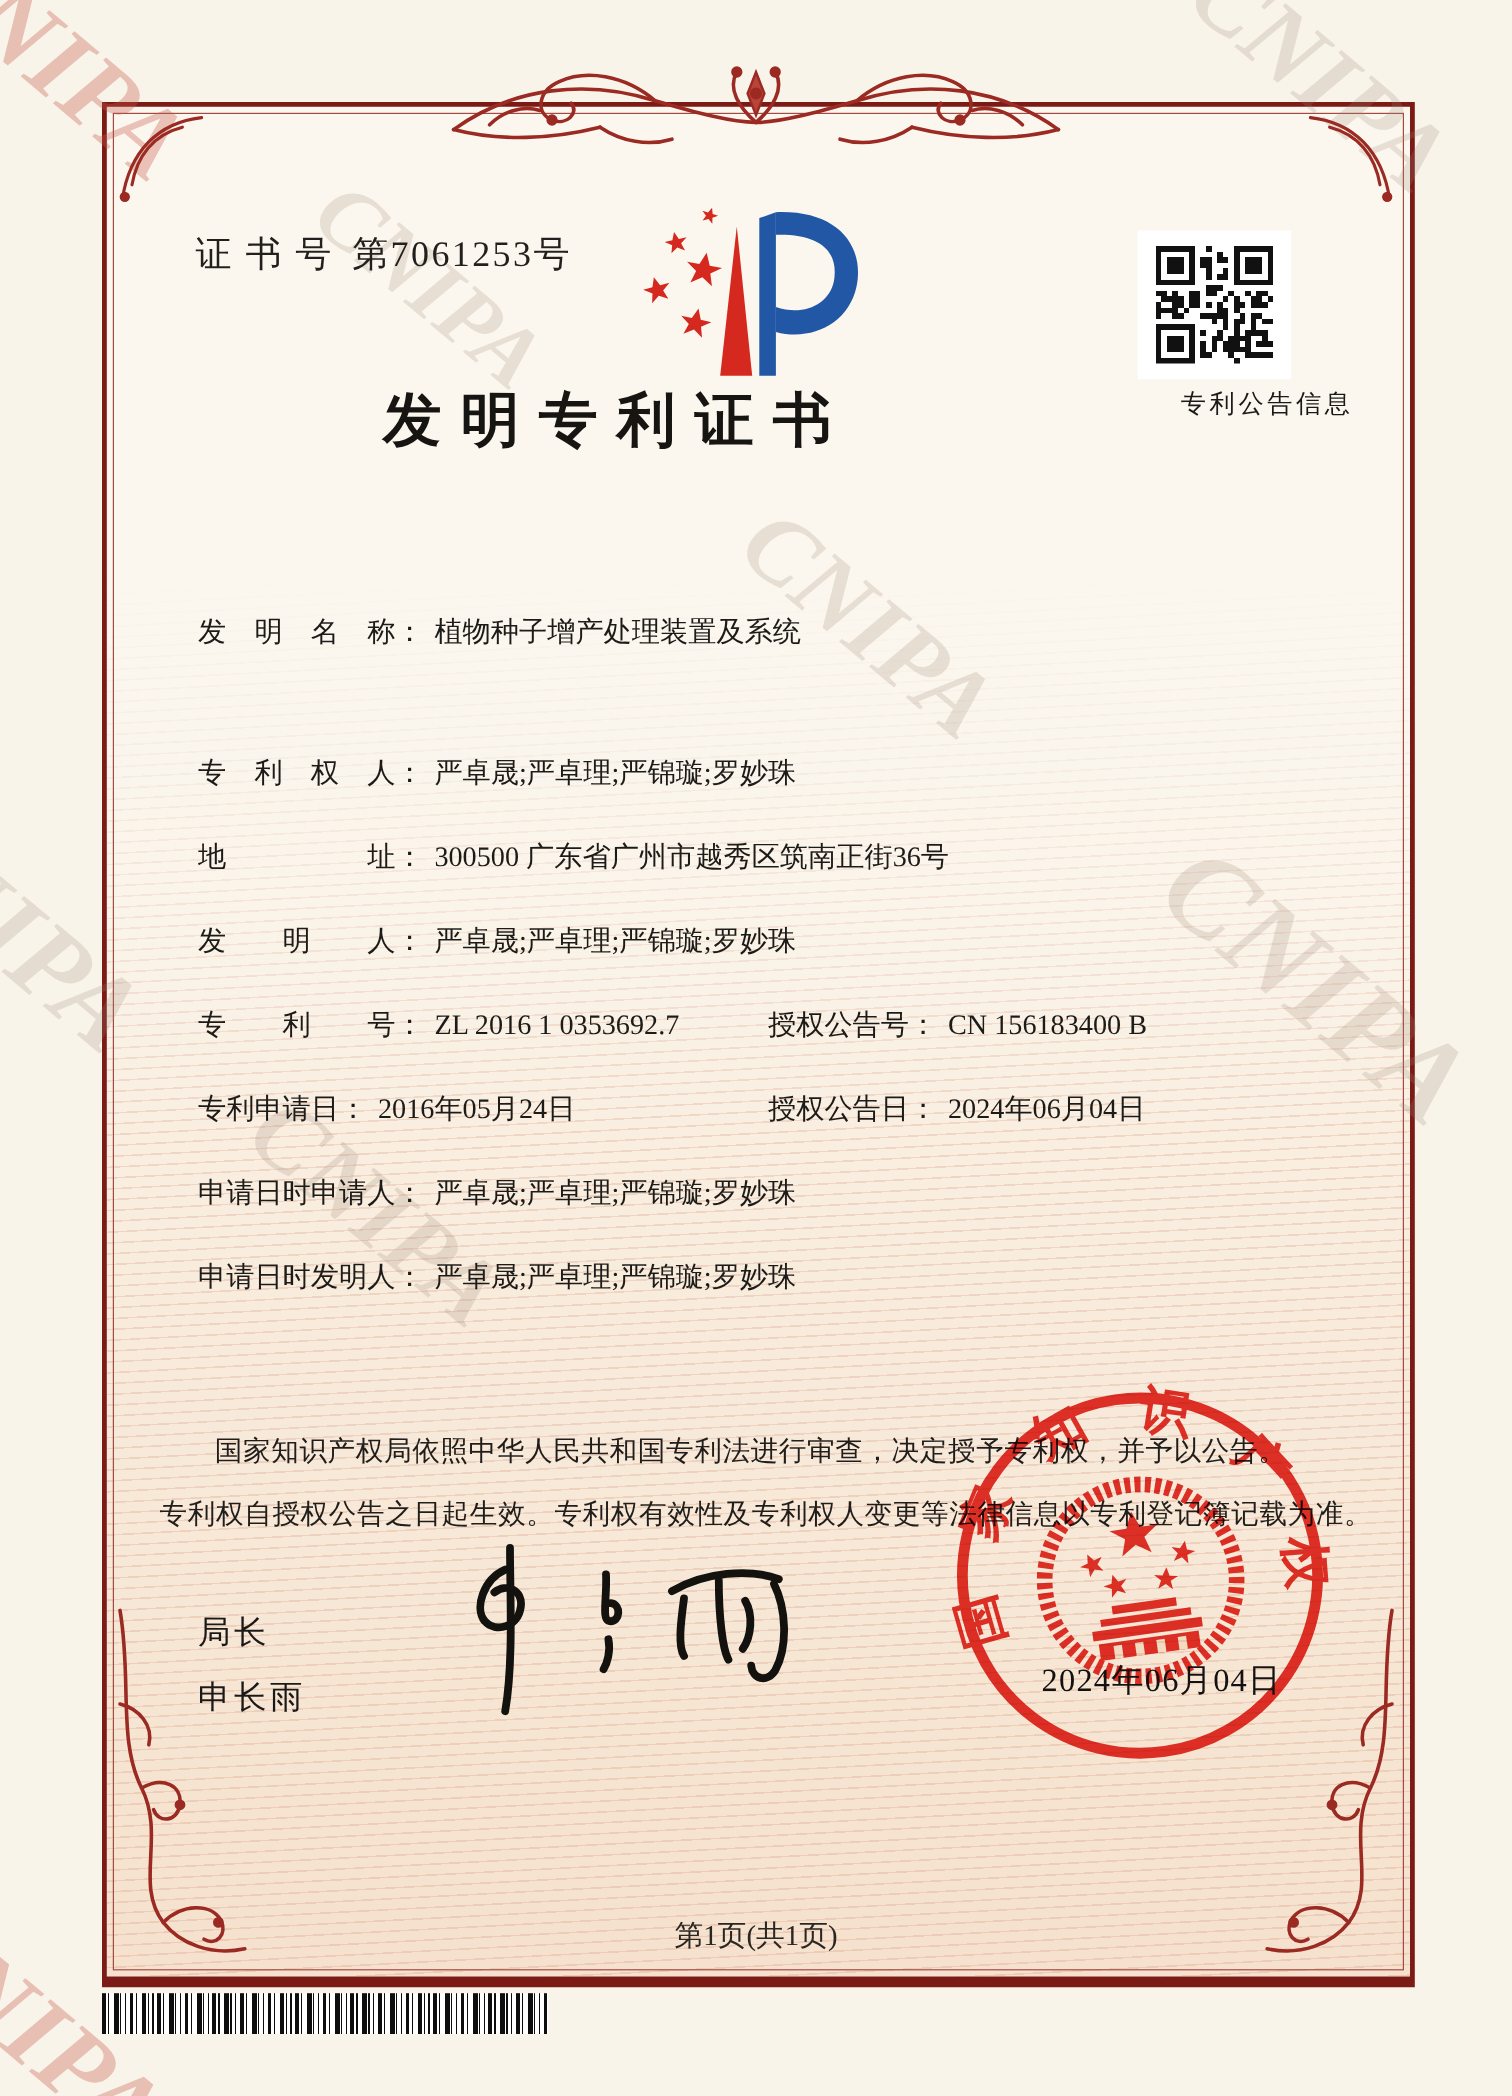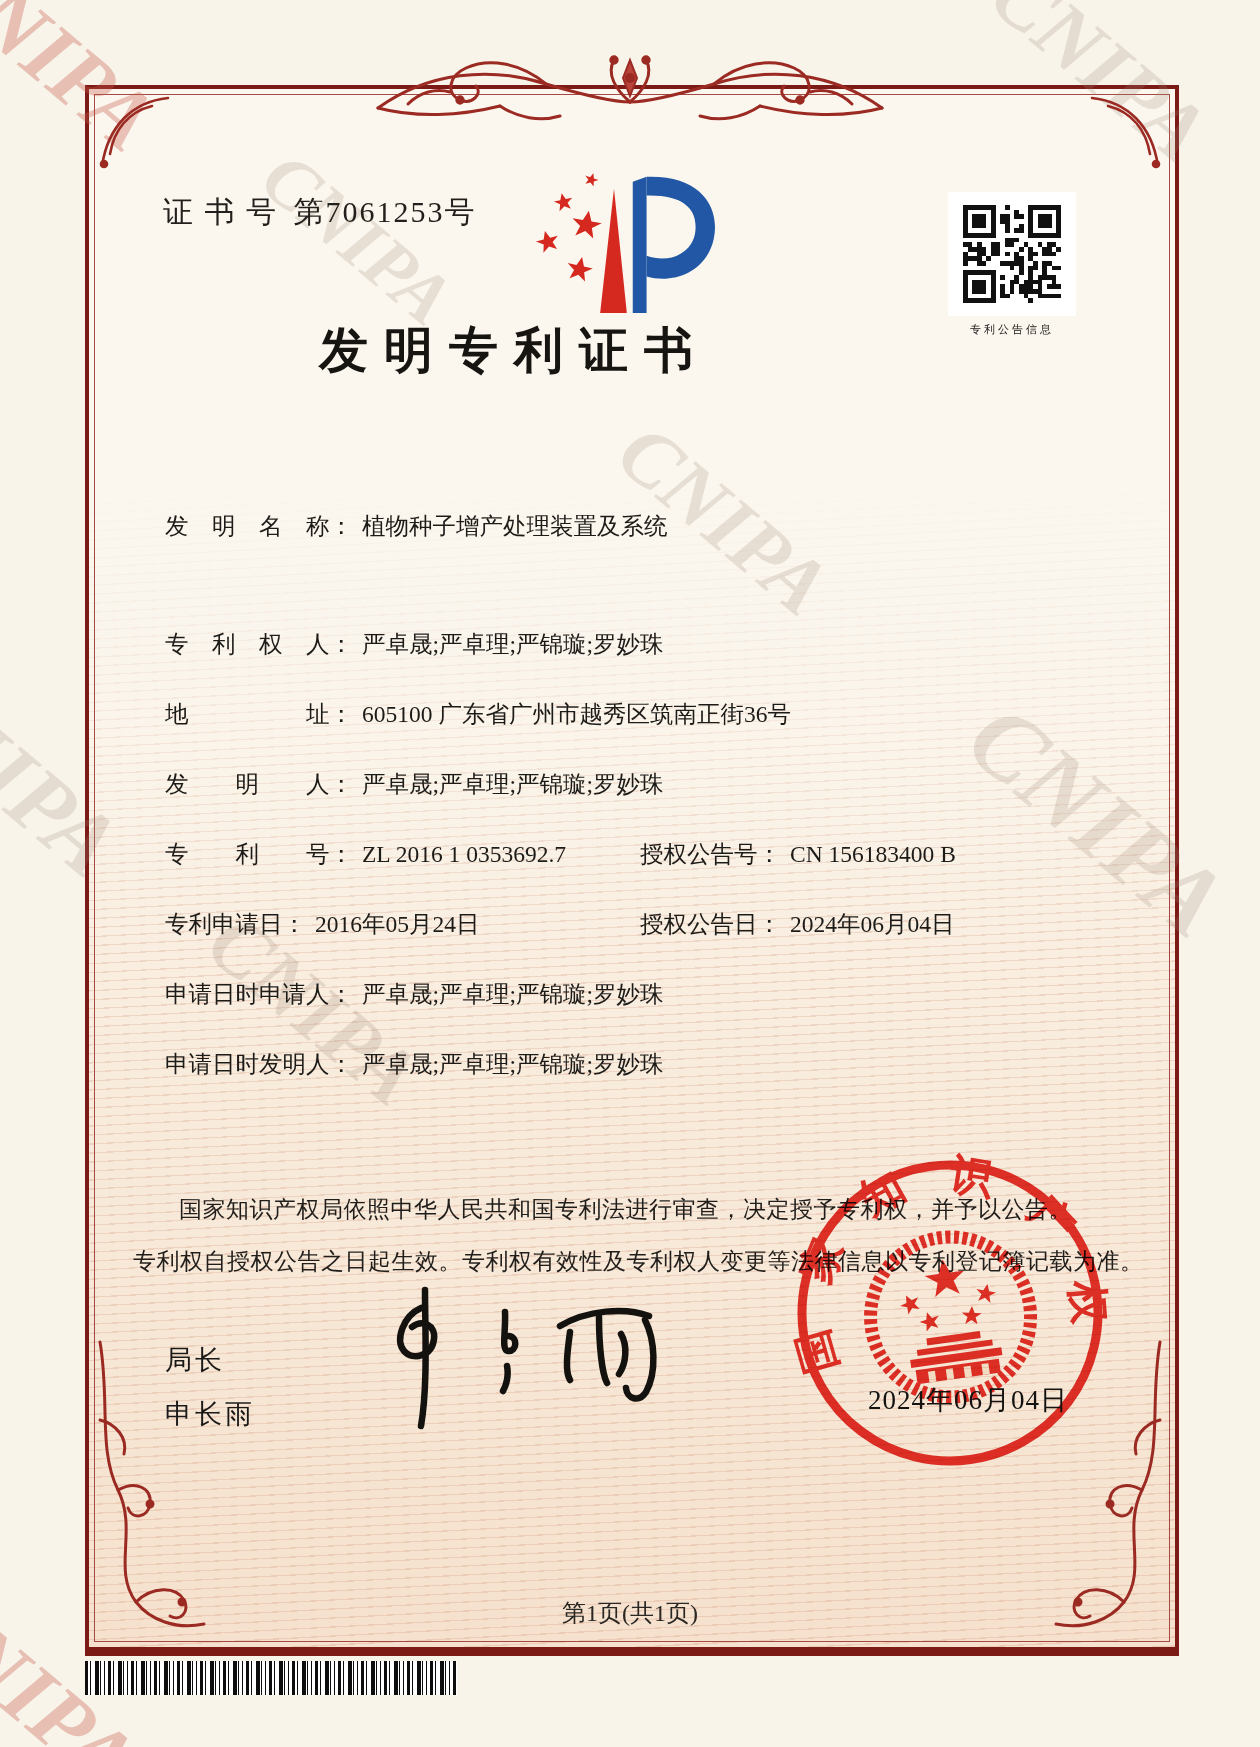--- a/index.html
+++ b/index.html
@@ -23,22 +23,22 @@
   .wm{position:absolute;z-index:1;font-family:"Liberation Serif",serif;font-style:italic;font-weight:bold;
       transform-origin:left top;transform:rotate(40deg);white-space:nowrap;pointer-events:none;}
   .wm.gray{color:rgba(158,138,118,0.22);}
   .wm.red{color:rgba(199,88,73,0.34);}
 
   
   .cert-no{position:absolute;left:163px;top:192px;z-index:2;font-size:30px;color:#221f1c;letter-spacing:2px;}
   .logo{position:absolute;left:493px;top:163px;width:240px;height:158px;z-index:2;}
   .qr-panel{position:absolute;left:948px;top:192px;width:128px;height:124px;z-index:2;background:#ffffff;
             display:flex;align-items:center;justify-content:center;}
-  .qr-caption{position:absolute;left:930px;top:322px;width:164px;z-index:2;text-align:center;
-              font-size:11px;color:#1c1a18;letter-spacing:3px;}
+  .qr-caption{position:absolute;left:974px;top:322px;width:164px;z-index:2;text-align:center;
+              font-size:21px;color:#1c1a18;letter-spacing:3px;}
   .title{position:absolute;left:0;top:318px;width:1028px;z-index:2;margin:0;text-align:center;
          font-size:49px;font-weight:700;letter-spacing:16px;color:#171512;}
 
   
   .row{position:absolute;left:0;width:1260px;z-index:2;font-size:23.5px;color:#1d1b18;white-space:nowrap;}
   .cell-left{position:absolute;left:165px;}
   .cell-right{position:absolute;left:640px;}
   .val{margin-left:9px;}
 
   
@@ -298,21 +298,21 @@
 
   <h1 class="title">发明专利证书</h1>
 
   <div class="row" style="top:510px;">
     <span class="cell-left"><span>发　明　名　称：</span><span class="val">植物种子增产处理装置及系统</span></span>
   </div>
   <div class="row" style="top:628px;">
     <span class="cell-left"><span>专　利　权　人：</span><span class="val">严卓晟;严卓理;严锦璇;罗妙珠</span></span>
   </div>
   <div class="row" style="top:698px;">
-    <span class="cell-left"><span>地　　　　　址：</span><span class="val">605100 广东省广州市越秀区筑南正街36号</span></span>
+    <span class="cell-left"><span>地　　　　　址：</span><span class="val">300500 广东省广州市越秀区筑南正街36号</span></span>
   </div>
   <div class="row" style="top:768px;">
     <span class="cell-left"><span>发　　明　　人：</span><span class="val">严卓晟;严卓理;严锦璇;罗妙珠</span></span>
   </div>
   <div class="row" style="top:838px;">
     <span class="cell-left"><span>专　　利　　号：</span><span class="val">ZL 2016 1 0353692.7</span></span>
     <span class="cell-right"><span>授权公告号：</span><span class="val">CN 156183400 B</span></span>
   </div>
   <div class="row" style="top:908px;">
     <span class="cell-left"><span>专利申请日：</span><span class="val">2016年05月24日</span></span>

